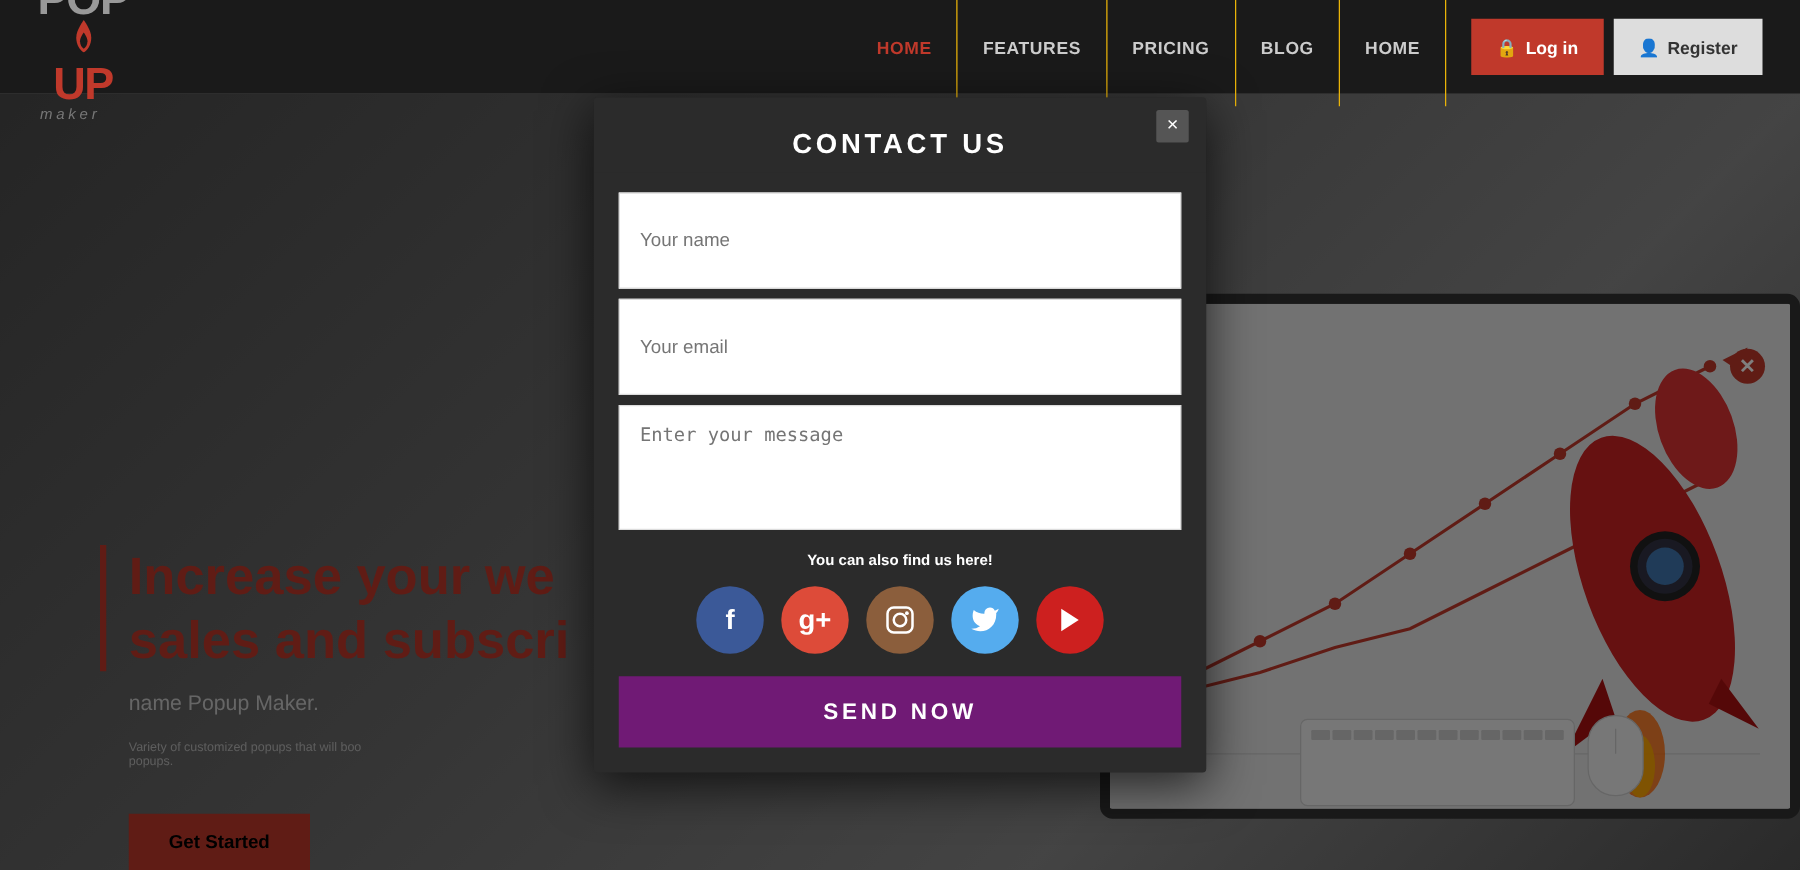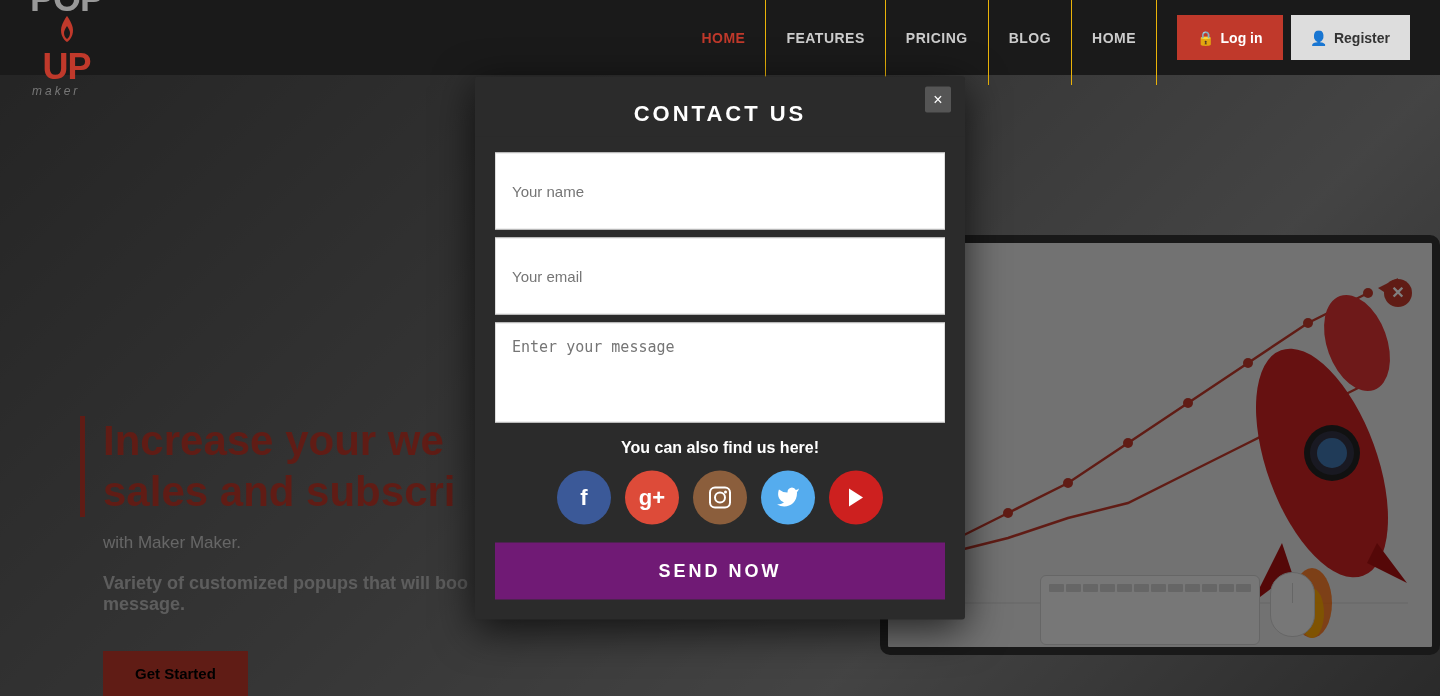--- a/index.html
+++ b/index.html
@@ -90,26 +90,25 @@
       border-left: 5px solid #c0392b;
       padding-left: 18px;
     }
     .hero-subtitle {
       font-size: 17px;
       color: #ccc;
       margin-bottom: 20px;
       padding-left: 23px;
     }
     .hero-desc {
-      font-size: 18px;
+      font-size: 10px;
       color: #bbb;
       margin-bottom: 36px;
       padding-left: 23px;
       max-width: 400px;
-      font-weight: bold;
     }
     .btn-getstarted {
       background: #c0392b;
       color: #000000;
       padding: 14px 32px;
       font-size: 15px;
       font-weight: 600;
       border: none;
       cursor: pointer;
       margin-left: 23px;
@@ -224,21 +223,21 @@
       background: #fff;
       border: 1px solid #ddd;
       margin-bottom: 12px;
       height: 100px;
       resize: none;
       outline: none;
     }
     .social-label {
       text-align: center;
       color: #fff;
-      font-size: 16px;
+      font-size: 12px;
       font-weight: 600;
       margin-bottom: 14px;
     }
     .social-icons {
       display: flex;
       justify-content: center;
       gap: 14px;
       margin-bottom: 18px;
     }
     .social-icon {
@@ -360,24 +359,24 @@
     </button>
   </div>
 </nav>
 
 <div class="hero">
   <div class="hero-content">
     <div class="hero-title">
       <span>Increase your we</span><br>
       <span>sales and subscri</span>
     </div>
-    <div class="hero-subtitle">with Maker Maker.</div>
+    <div class="hero-subtitle">name Popup Maker.</div>
     <div class="hero-desc">
       <span>Variety of customized popups that will boo</span><br>
-      <span>message.</span>
+      <span>popups.</span>
     </div>
     <button class="btn-getstarted">Get Started</button>
   </div>
 
   <div class="hero-monitor">
     <div class="monitor-body">
       <div class="monitor-screen">
 
         <div style="position:absolute;inset:0;background:#e8e8e8;"></div>
 

